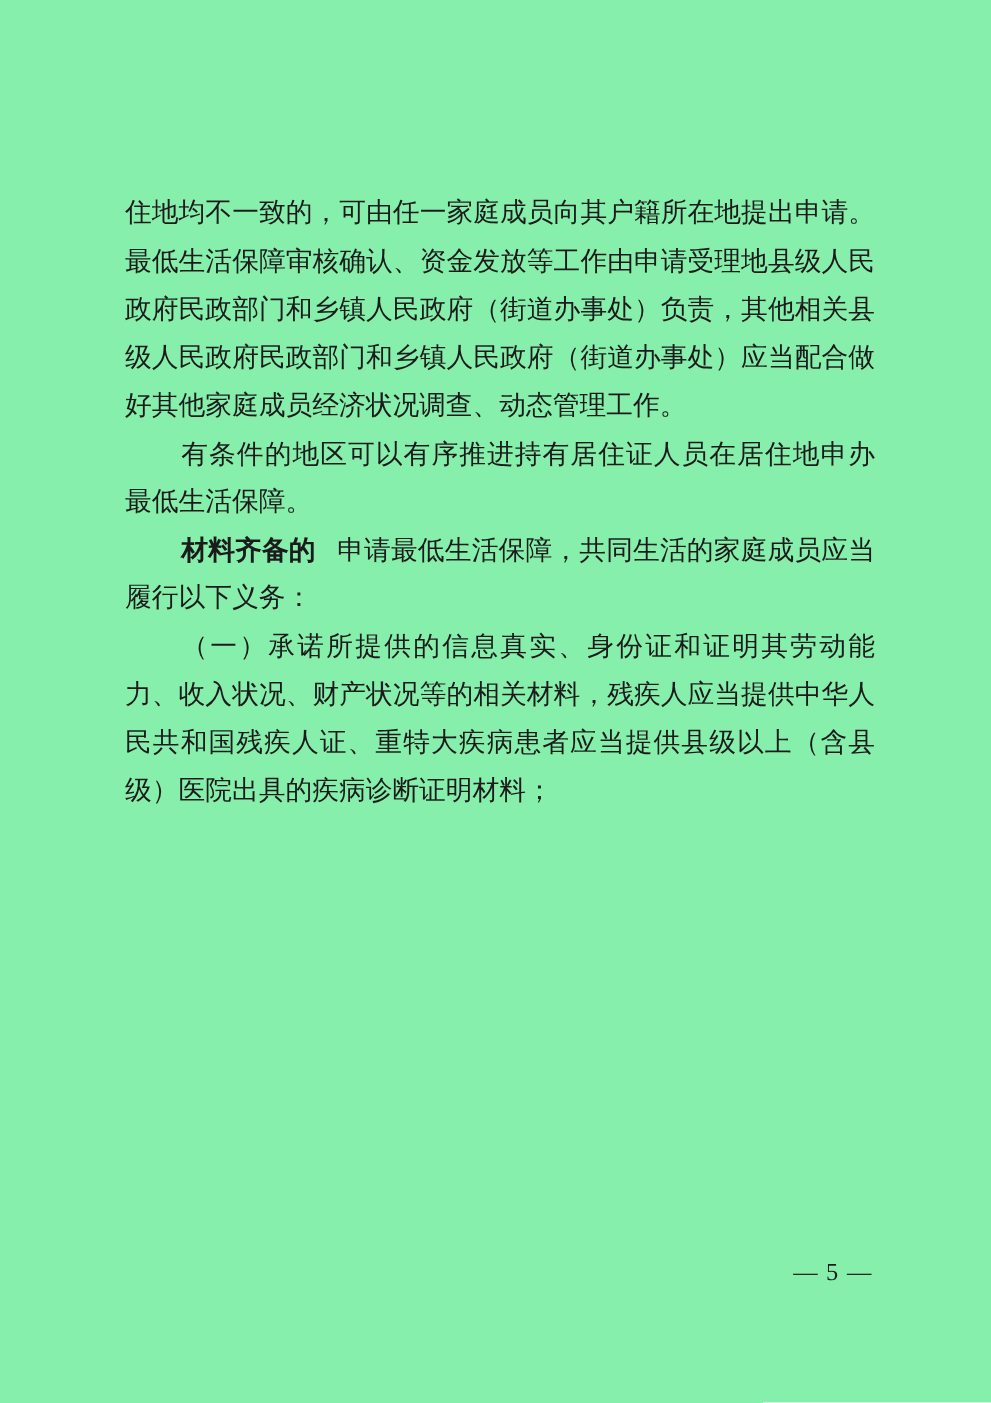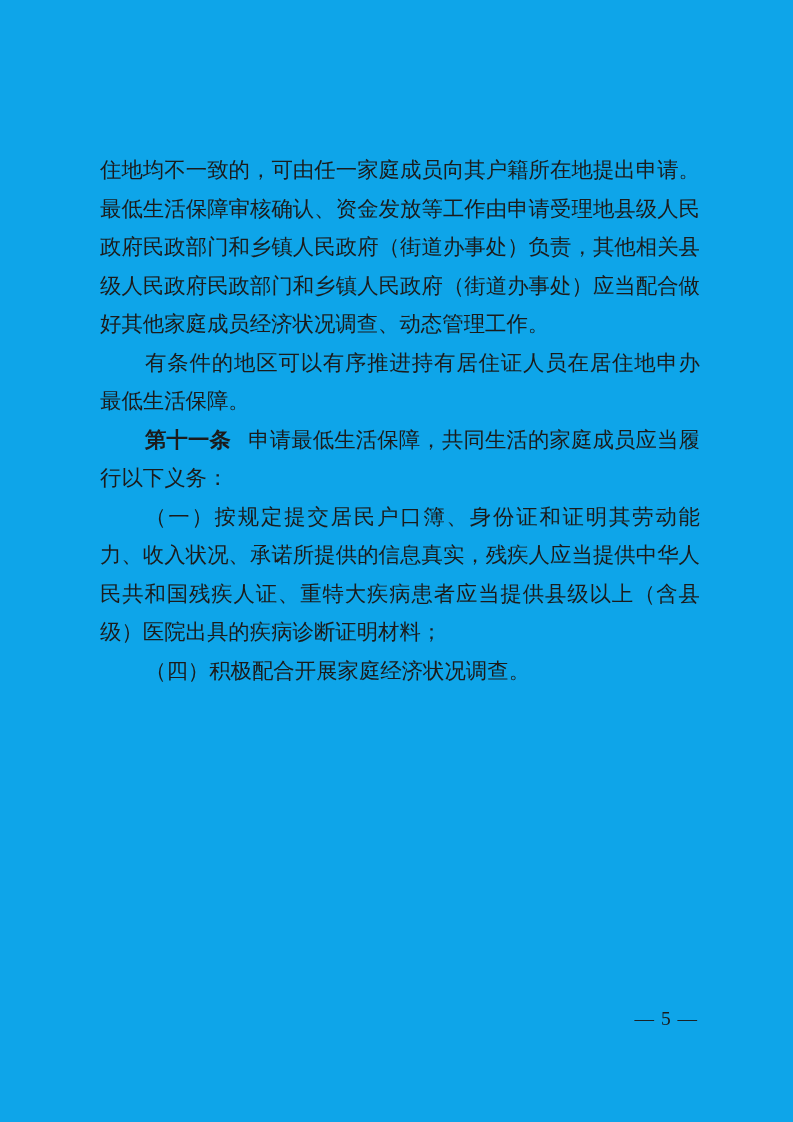--- a/index.html
+++ b/index.html
@@ -4,21 +4,21 @@
 <style>
   html, body {
     margin: 0;
     padding: 0;
     background: #ffffff;
   }
   .page {
     position: relative;
     width: 793px;
     height: 1122px;
-    background: #0ea5e9;
+    background: #86efac;
     overflow: hidden;
     font-family: "Liberation Serif", "DejaVu Serif", serif;
     color: #1b1b1b;
   }
   .textblock {
     position: absolute;
     left: 100px;
     top: 151px;
     width: 600px;
     font-size: 21.4px;
@@ -52,27 +52,26 @@
 <body>
 
 <div class="page">
 
   <div class="textblock">
 
     <p class="para"><span>住地均不一致的，可由任一家庭成员向其户籍所在地提出申请。最低生活保障审核确认、资金发放等工作由申请受理地县级人民政府民政部门和乡镇人民政府（街道办事处）负责，其他相关县级人民政府民政部门和乡镇人民政府（街道办事处）应当配合做好其他家庭成员经济状况调查、动态管理工作。</span></p>
 
     <p class="para indent"><span>有条件的地区可以有序推进持有居住证人员在居住地申办最低生活保障。</span></p>
 
-    <p class="para indent"><span class="lead">第十一条</span><span>申请最低生活保障，共同生活的家庭成员应当履行以下义务：</span></p>
+    <p class="para indent"><span class="lead">材料齐备的</span><span>申请最低生活保障，共同生活的家庭成员应当履行以下义务：</span></p>
 
-    <p class="para indent"><span>（一）按规定提交居民户口簿、身份证和证明其劳动能力、收入状况、承诺所提供的信息真实，残疾人应当提供中华人民共和国残疾人证、重特大疾病患者应当提供县级以上（含县级）医院出具的疾病诊断证明材料；</span></p>
+    <p class="para indent"><span>（一）承诺所提供的信息真实、身份证和证明其劳动能力、收入状况、财产状况等的相关材料，残疾人应当提供中华人民共和国残疾人证、重特大疾病患者应当提供县级以上（含县级）医院出具的疾病诊断证明材料；</span></p>
 
 
 
-    <p class="para indent"><span>（四）积极配合开展家庭经济状况调查。</span></p>
 
 
 
   </div>
 
   <div class="page-footer">— 5 —</div>
 
 </div>
 
 </body></html>

